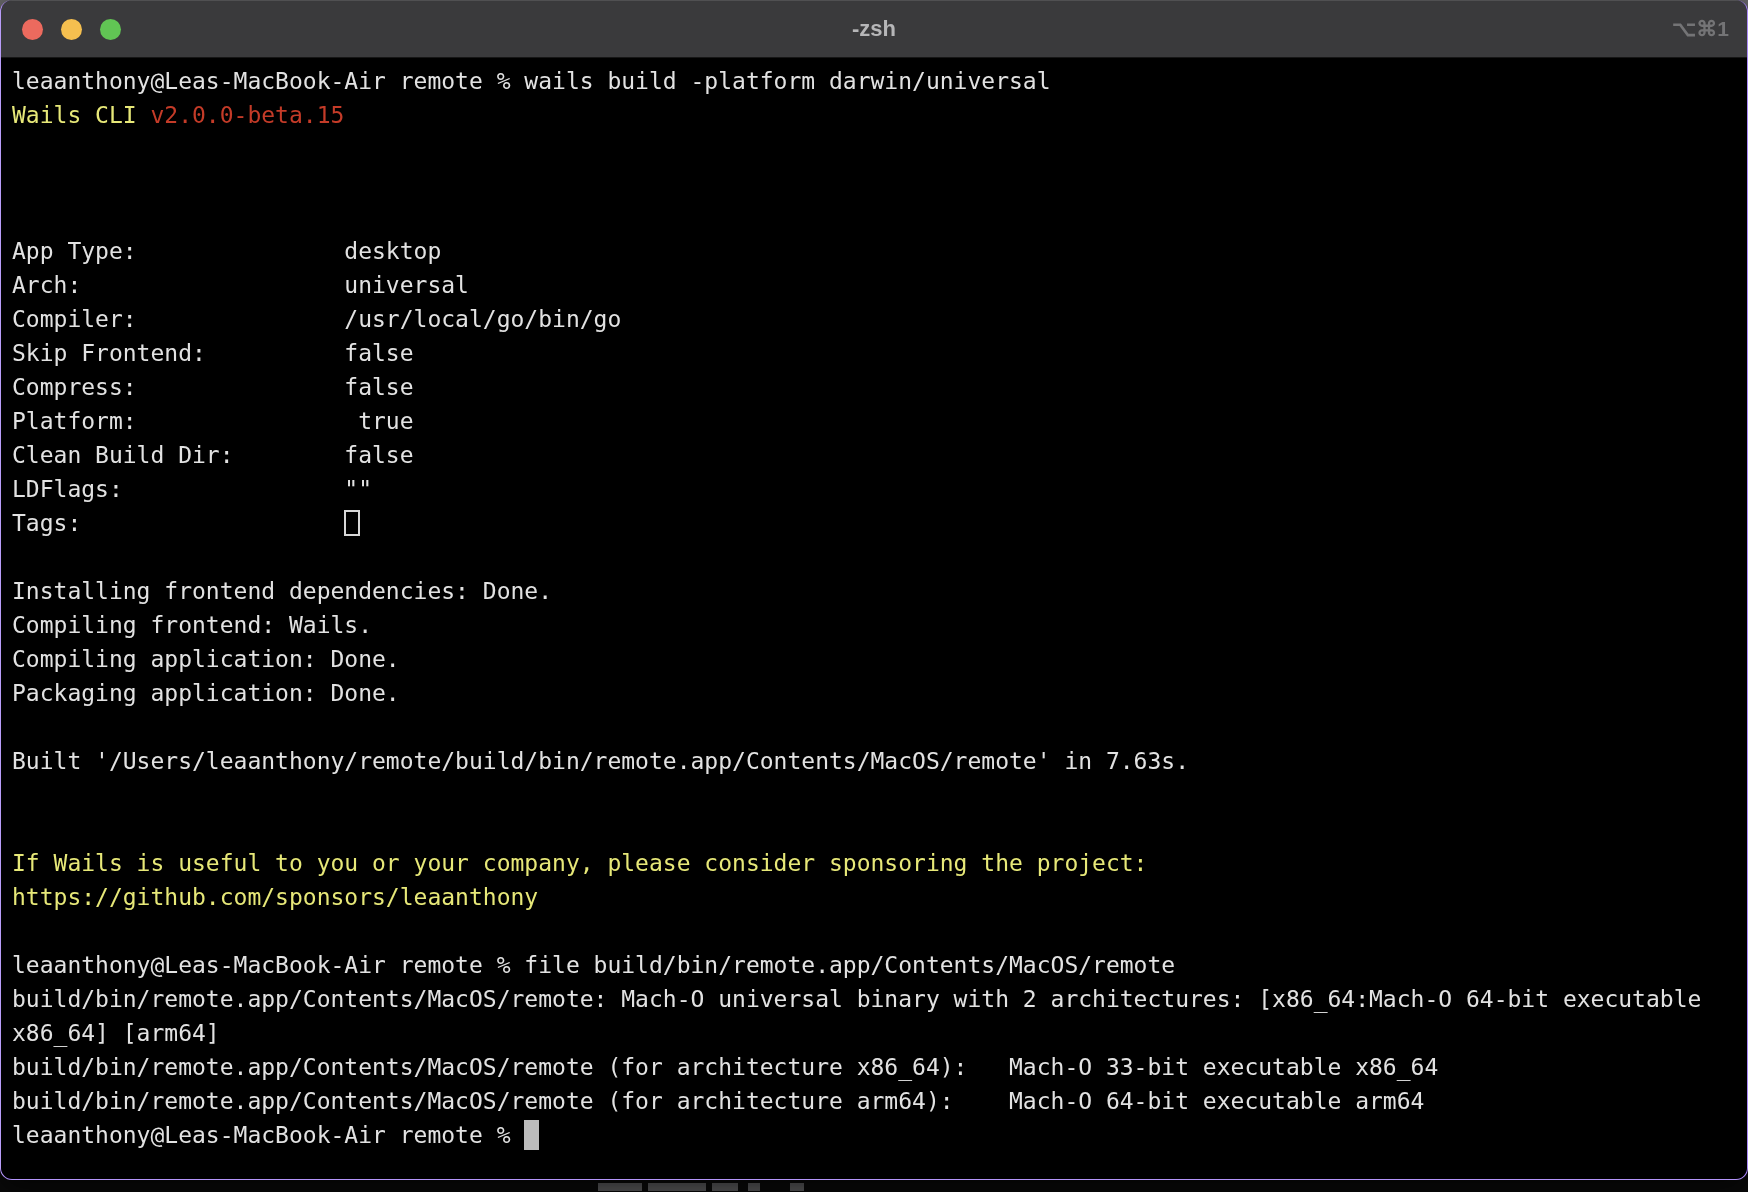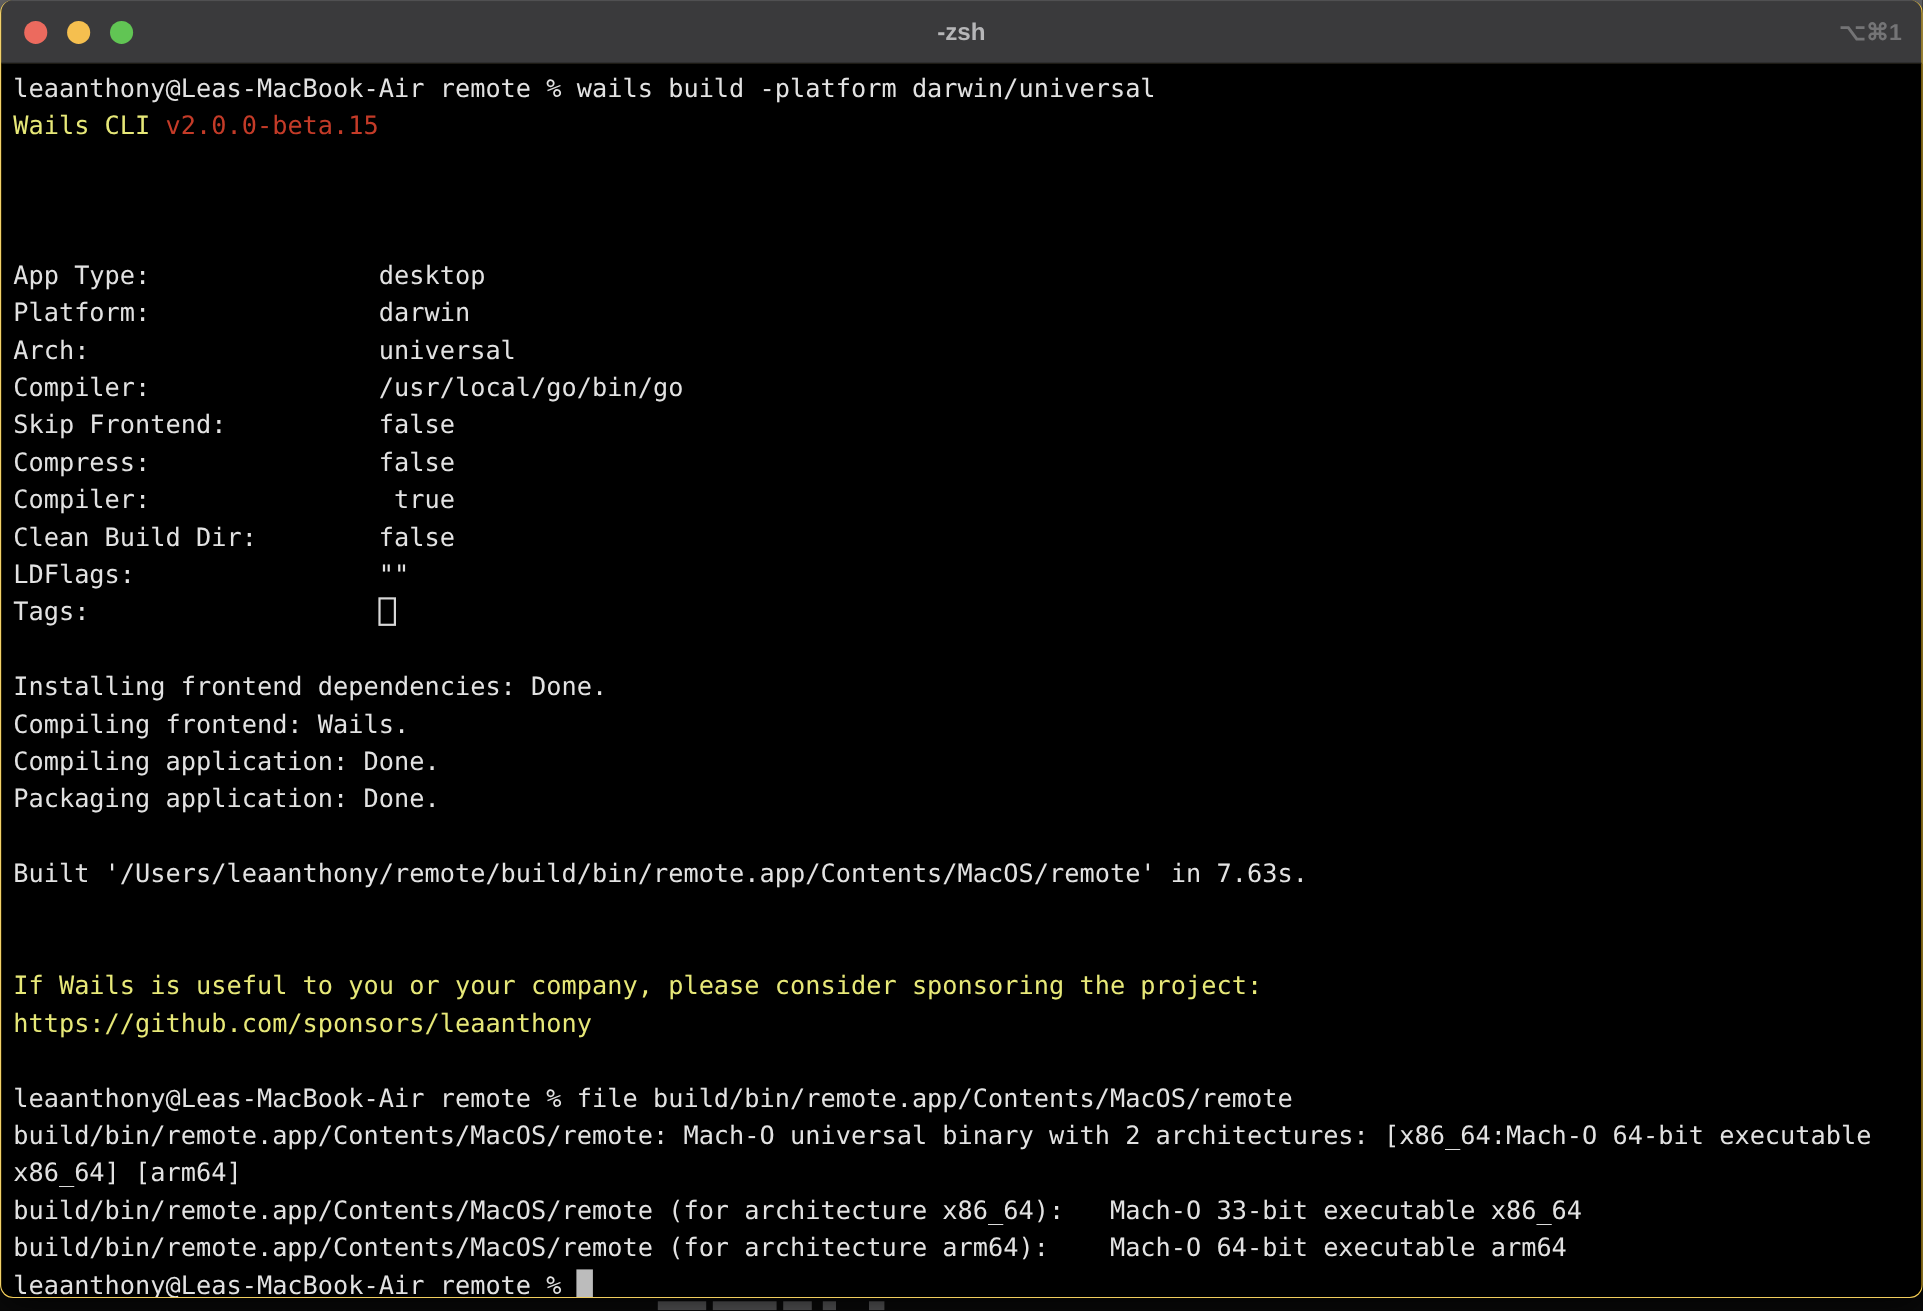--- a/index.html
+++ b/index.html
@@ -14,21 +14,21 @@
   .backdrop-top {
     position: absolute; top: 0; left: 0; width: 100%; height: 58px;
     background: #656567; z-index: 0;
   }
   .window {
     position: absolute; top: 0; left: 0;
     width: 1748px; height: 1180px;
     border-radius: 12px;
     overflow: hidden;
     z-index: 1;
-    background: #eab308;
+    background: #8b5cf6;
     border-left: 1px solid rgba(255,255,255,0.40);
     border-right: 1px solid rgba(255,255,255,0.28);
     border-bottom: 1px solid rgba(255,255,255,0.35);
     box-shadow: 0 10px 30px rgba(0,0,0,0.6);
   }
   .titlebar {
     position: relative;
     height: 58px;
     background: #3a3a3c;
     border-top: 1px solid #505052;
@@ -102,26 +102,25 @@
     <div class="window-title">-zsh</div>
     <div class="shortcut">⌥⌘1</div>
   </div>
   <div class="terminal">
       <div class="t-line"><span style="color: rgb(226, 226, 226);">leaanthony@Leas-MacBook-Air remote % wails build -platform darwin/universal</span></div>
       <div class="t-line"><span style="color: rgb(231, 232, 120); text-align: center;">Wails CLI </span><span style="color: rgb(196, 59, 40);">v2.0.0-beta.15</span></div>
       <div class="t-line"></div>
       <div class="t-line"></div>
       <div class="t-line"></div>
       <div class="t-line"><span style="color: rgb(226, 226, 226);">App Type:               desktop</span></div>
-      <div class="t-line"><span style="color: rgb(226, 226, 226);">Platform:               darwin</span></div>
       <div class="t-line"><span style="color: rgb(226, 226, 226); text-align: right;">Arch:                   universal</span></div>
       <div class="t-line"><span style="color: rgb(226, 226, 226);">Compiler:               /usr/local/go/bin/go</span></div>
       <div class="t-line"><span style="color: rgb(226, 226, 226);">Skip Frontend:          false</span></div>
       <div class="t-line"><span style="color: rgb(226, 226, 226);">Compress:               false</span></div>
-      <div class="t-line"><span style="color: rgb(226, 226, 226);">Compiler:                true</span></div>
+      <div class="t-line"><span style="color: rgb(226, 226, 226);">Platform:                true</span></div>
       <div class="t-line"><span style="color: rgb(226, 226, 226);">Clean Build Dir:        false</span></div>
       <div class="t-line"><span style="color: rgb(226, 226, 226);">LDFlags:                ""</span></div>
       <div class="t-line"><span style="color: rgb(226, 226, 226); margin-top: 12px;">Tags:                   </span><span class="box-glyph"></span></div>
       <div class="t-line"></div>
       <div class="t-line"><span style="color: rgb(226, 226, 226);">Installing frontend dependencies: Done.</span></div>
       <div class="t-line"><span style="color: rgb(226, 226, 226);">Compiling frontend: Wails.</span></div>
       <div class="t-line"><span style="color: rgb(226, 226, 226);">Compiling application: Done.</span></div>
       <div class="t-line"><span style="color: rgb(226, 226, 226);">Packaging application: Done.</span></div>
       <div class="t-line"></div>
       <div class="t-line"><span style="color: rgb(226, 226, 226);">Built '/Users/leaanthony/remote/build/bin/remote.app/Contents/MacOS/remote' in 7.63s.</span></div>

